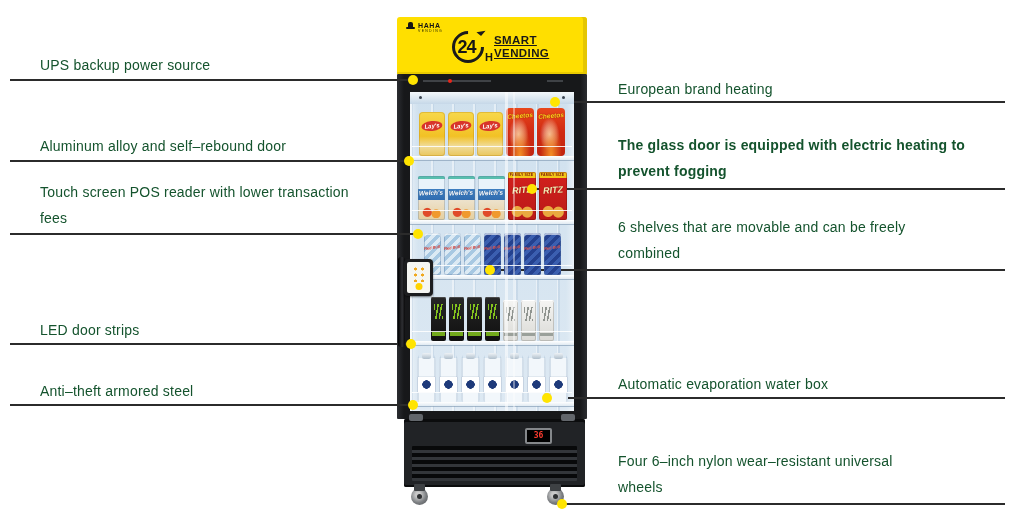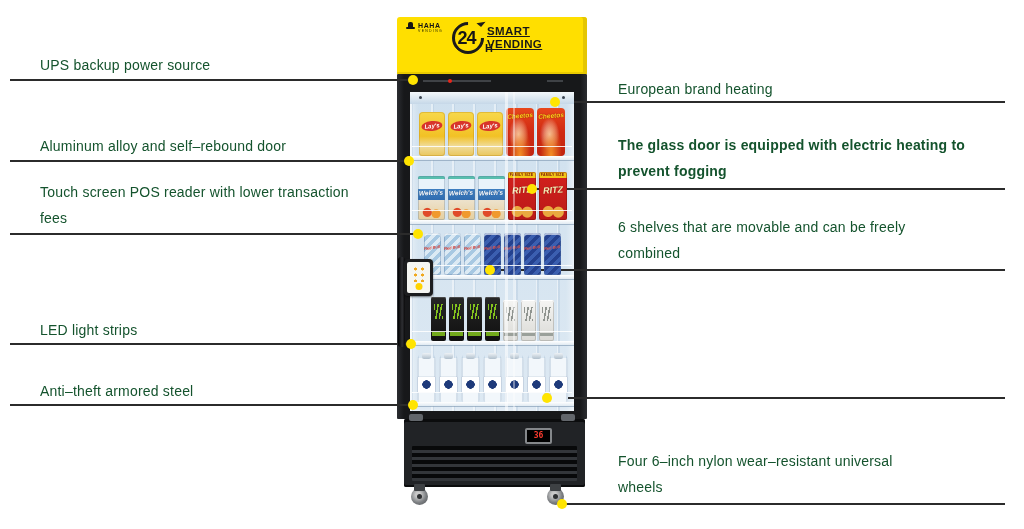--- a/index.html
+++ b/index.html
@@ -26,21 +26,21 @@
   
   .vm{position:absolute;left:397px;top:17px;width:190px;height:496px;}
 
   .vm-header{position:absolute;left:0;top:0;width:190px;height:57px;background:#ffdf00;border-radius:3px 3px 0 0;box-shadow:inset -4px 0 0 #e4c602, inset 0 -2px 0 #e9ca00;}
   .brand{position:absolute;left:9px;top:5px;display:flex;gap:3px;align-items:flex-start;}
   .hat{width:9px;height:9px;position:relative;}
   .hat::before{content:"";position:absolute;top:0;left:2px;width:5px;height:5px;background:#151515;border-radius:2px 2px 0 0;}
   .hat::after{content:"";position:absolute;top:5px;left:0;width:9px;height:2px;background:#151515;border-radius:1px;}
   .bn{font-size:7px;font-weight:bold;color:#141414;letter-spacing:.6px;line-height:7px;}
   .bs{font-size:3.5px;color:#2a2a00;letter-spacing:1.3px;line-height:5px;}
-  .logo24{position:absolute;left:52px;top:2px;display:flex;align-items:center;}
+  .logo24{position:absolute;left:52px;top:11px;display:flex;align-items:center;gap:7px;}
   .logo-circ{position:relative;width:38px;height:38px;}
   .ring{position:absolute;inset:3px;border:3px solid #1b1b1b;border-radius:50%;border-right-color:transparent;transform:rotate(-45deg);}
   .arr{position:absolute;top:0;right:3px;width:0;height:0;border-left:6px solid transparent;border-bottom:7px solid #1b1b1b;transform:rotate(40deg);}
   .n24{position:absolute;top:50%;left:46%;transform:translate(-50%,-50%);font-size:18px;font-weight:bold;color:#161616;letter-spacing:-1px;}
   .nH{position:absolute;right:-6px;bottom:3px;font-size:11px;font-weight:bold;color:#161616;}
   .tag{font-size:11.5px;font-weight:bold;line-height:13px;color:#181818;letter-spacing:.4px;text-decoration:underline;}
 
   .vm-cabinet{position:absolute;left:0;top:57px;width:190px;height:345px;background:linear-gradient(90deg,#2b2d31 0px,#17181a 7px,#17181a 183px,#2b2d31 190px);border-radius:1px;}
   .band-slot{position:absolute;top:6px;left:26px;width:68px;height:2px;background:#3f4246;}
   .band-slot2{position:absolute;top:6px;right:24px;width:16px;height:2px;background:#3f4246;}
@@ -263,40 +263,41 @@
   <div class="c-dot dl1"></div>
 
   <div class="c-text tl2">Aluminum alloy and self–rebound door</div>
   <div class="c-line ll2"></div>
   <div class="c-dot dl2"></div>
 
   <div class="c-text tl3">Touch screen POS reader with lower transaction fees</div>
   <div class="c-line ll3"></div>
   <div class="c-dot dl3"></div>
 
-  <div class="c-text tl4">LED light strips</div>
+  <div class="c-text tl4">LED door strips</div>
   <div class="c-line ll4"></div>
   <div class="c-dot dl4"></div>
 
   <div class="c-text tl5">Anti–theft armored steel</div>
   <div class="c-line ll5"></div>
   <div class="c-dot dl5"></div>
 
   <div class="c-text tr1">European brand heating</div>
   <div class="c-line lr1"></div>
   <div class="c-dot dr1"></div>
 
   <div class="c-text tr2">The glass door is equipped with electric heating to prevent fogging</div>
   <div class="c-line lr2"></div>
   <div class="c-dot dr2"></div>
 
   <div class="c-text tr3">6 shelves that are movable and can be freely combined</div>
   <div class="c-line lr3"></div>
   <div class="c-dot dr3"></div>
 
+  <div class="c-text tr4">Automatic evaporation water box</div>
   <div class="c-line lr4"></div>
   <div class="c-dot dr4"></div>
 
   <div class="c-text tr5">Four 6–inch nylon wear–resistant universal wheels</div>
   <div class="c-line lr5"></div>
   <div class="c-dot dr5"></div>
 
 </div>
 
 </body></html>

